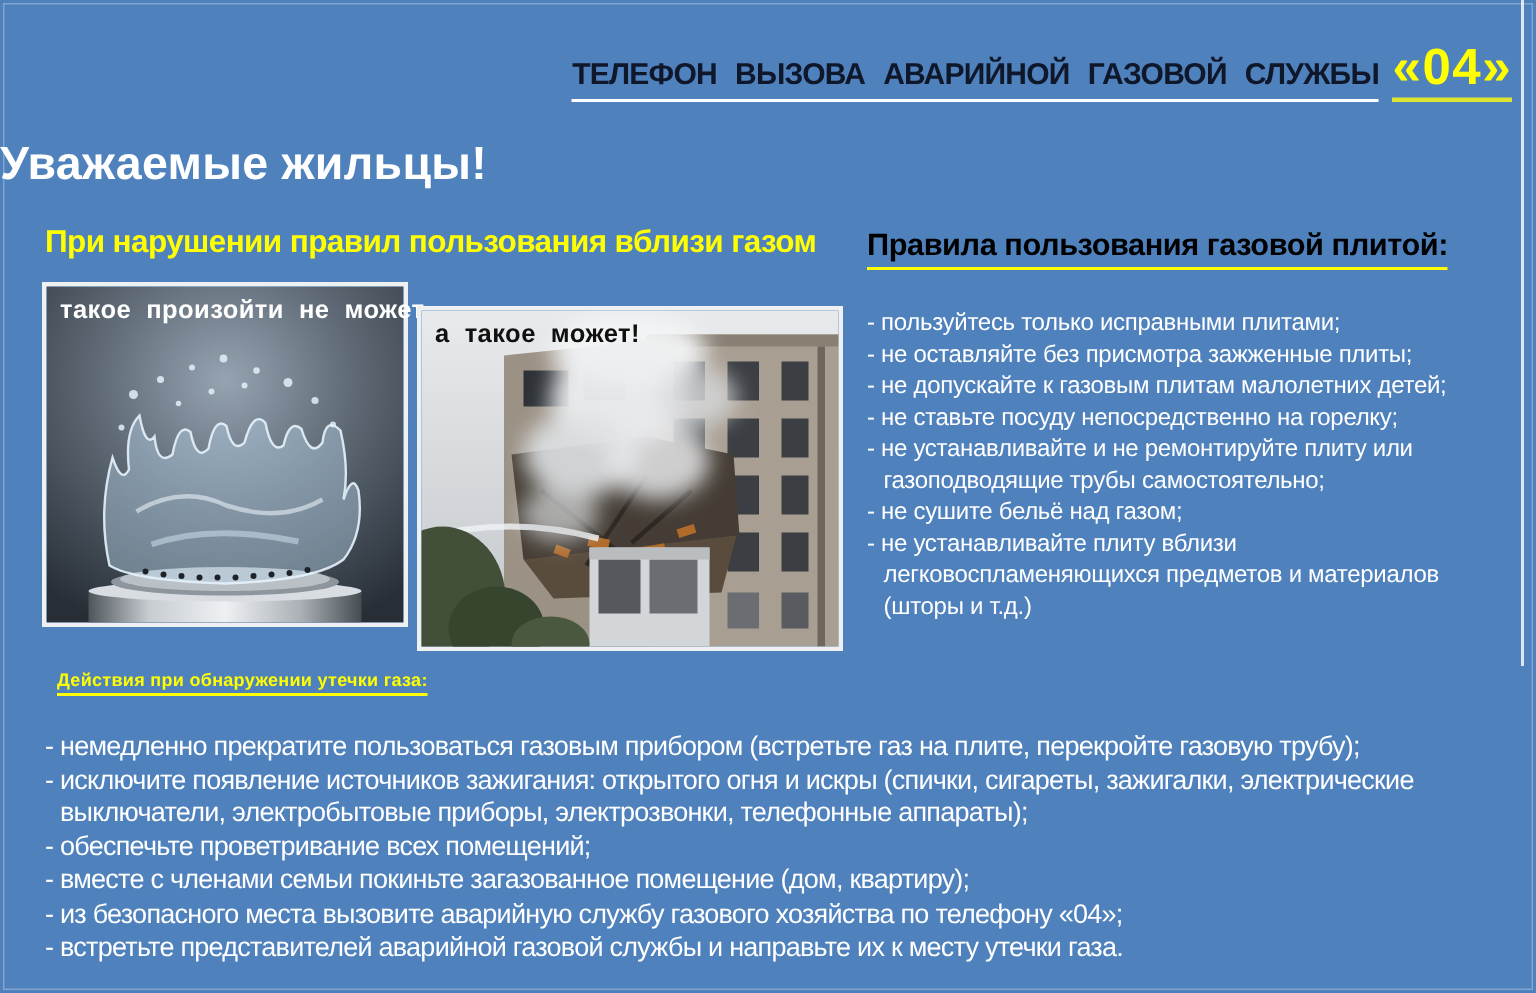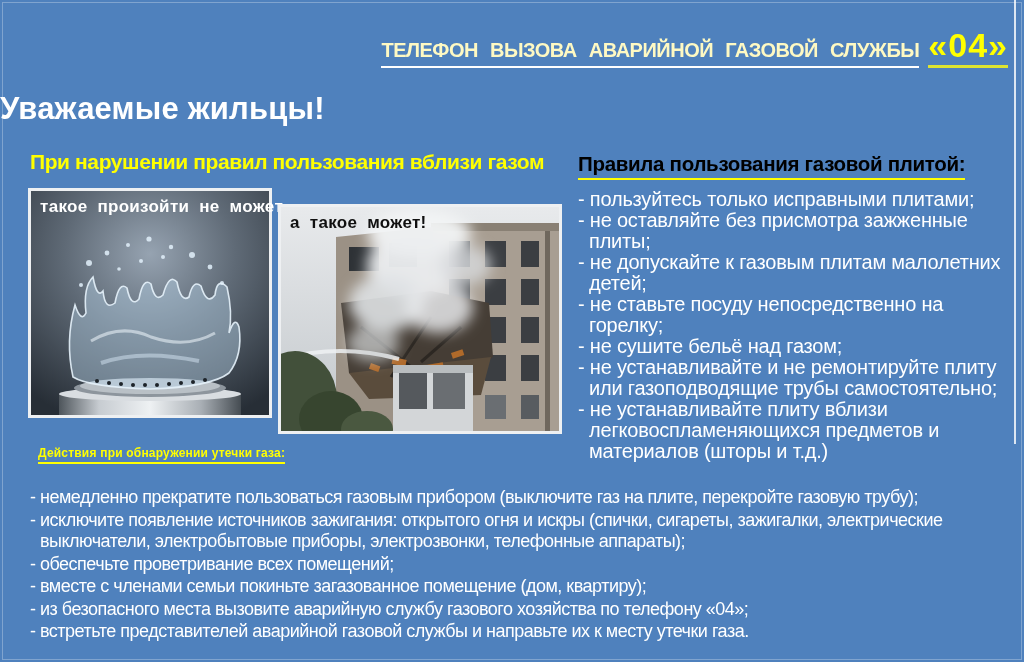--- a/index.html
+++ b/index.html
@@ -15,21 +15,21 @@
   .right-line {
     position:absolute; top:0; right:8px; width:2px; height:444px;
     background:rgba(255,255,255,0.8);
   }
   
   .header {
     position:absolute; top:26px; right:16px;
     display:flex; align-items:baseline; gap:9px; white-space:nowrap;
   }
   .header-label {
-    color:#fef9c3; font-weight:bold; font-size:20px;
+    color:#0f172a; font-weight:bold; font-size:20px;
     letter-spacing:-0.5px; word-spacing:7px;
     border-bottom:2px solid #ffffff; padding-bottom:4px;
   }
   .header-phone {
     color:#ffff00; font-weight:bold; font-size:34px; letter-spacing:1px;
     border-bottom:3px solid #dde431; padding-bottom:0;
   }
   
   .title {
     position:absolute; top:91px; left:0; width:100%; text-align:left;
@@ -57,22 +57,22 @@
   .cap-left  { color:#ffffff; }
   .cap-right { color:#101010; }
   
   .rules { position:absolute; left:578px; top:152px; width:436px; }
   .rules-heading {
     color:#000000; font-weight:bold; font-size:20.5px; letter-spacing:-0.3px;
     border-bottom:2px solid #ffff00; padding-bottom:2px; white-space:nowrap;
     display:inline-block;
   }
   .rules-list {
-    margin-top:9px; width:424px;
-    color:#ffffff; font-size:20px; line-height:21px; letter-spacing:-0.2px;
+    margin-top:25px; width:424px;
+    color:#ffffff; font-size:16px; line-height:21px; letter-spacing:-0.2px;
   }
   .rule-item { padding-left:11px; text-indent:-11px; }
   
   .actions-heading {
     position:absolute; left:38px; top:446px;
     color:#ffff00; font-weight:bold; font-size:12px; letter-spacing:0.2px;
     border-bottom:2px solid #ffff00; padding-bottom:2px; white-space:nowrap;
   }
   .actions-list {
     position:absolute; left:30px; top:487px; width:988px;
@@ -235,29 +235,29 @@
     </figure>
   </div>
 
   <div class="rules">
     <span class="rules-heading">Правила пользования газовой плитой:</span>
     <div class="rules-list">
       <div class="rule-item">- пользуйтесь только исправными плитами;</div>
       <div class="rule-item">- не оставляйте без присмотра зажженные плиты;</div>
       <div class="rule-item">- не допускайте к газовым плитам малолетних детей;</div>
       <div class="rule-item">- не ставьте посуду непосредственно на горелку;</div>
+      <div class="rule-item">- не устанавливайте и не ремонтируйте плиту или газоподводящие трубы самостоятельно;</div>
       <div class="rule-item">- не сушите бельё над газом;</div>
-      <div class="rule-item">- не устанавливайте и не ремонтируйте плиту или газоподводящие трубы самостоятельно;</div>
       <div class="rule-item">- не устанавливайте плиту вблизи легковоспламеняющихся предметов и материалов (шторы и т.д.)</div>
     </div>
   </div>
 
   <div class="actions-heading">Действия при обнаружении утечки газа:</div>
 
   <div class="actions-list">
-    <div class="action-item">- немедленно прекратите пользоваться газовым прибором (выключите газ на плите, перекройте газовую трубу);</div>
+    <div class="action-item">- немедленно прекратите пользоваться газовым прибором (встретьте газ на плите, перекройте газовую трубу);</div>
     <div class="action-item">- исключите появление источников зажигания: открытого огня и искры (спички, сигареты, зажигалки, электрические выключатели, электробытовые приборы, электрозвонки, телефонные аппараты);</div>
     <div class="action-item">- обеспечьте проветривание всех помещений;</div>
     <div class="action-item">- вместе с членами семьи покиньте загазованное помещение (дом, квартиру);</div>
     <div class="action-item">- из безопасного места вызовите аварийную службу газового хозяйства по телефону «04»;</div>
     <div class="action-item">- встретьте представителей аварийной газовой службы и направьте их к месту утечки газа.</div>
   </div>
 </div>
 
 </body></html>

